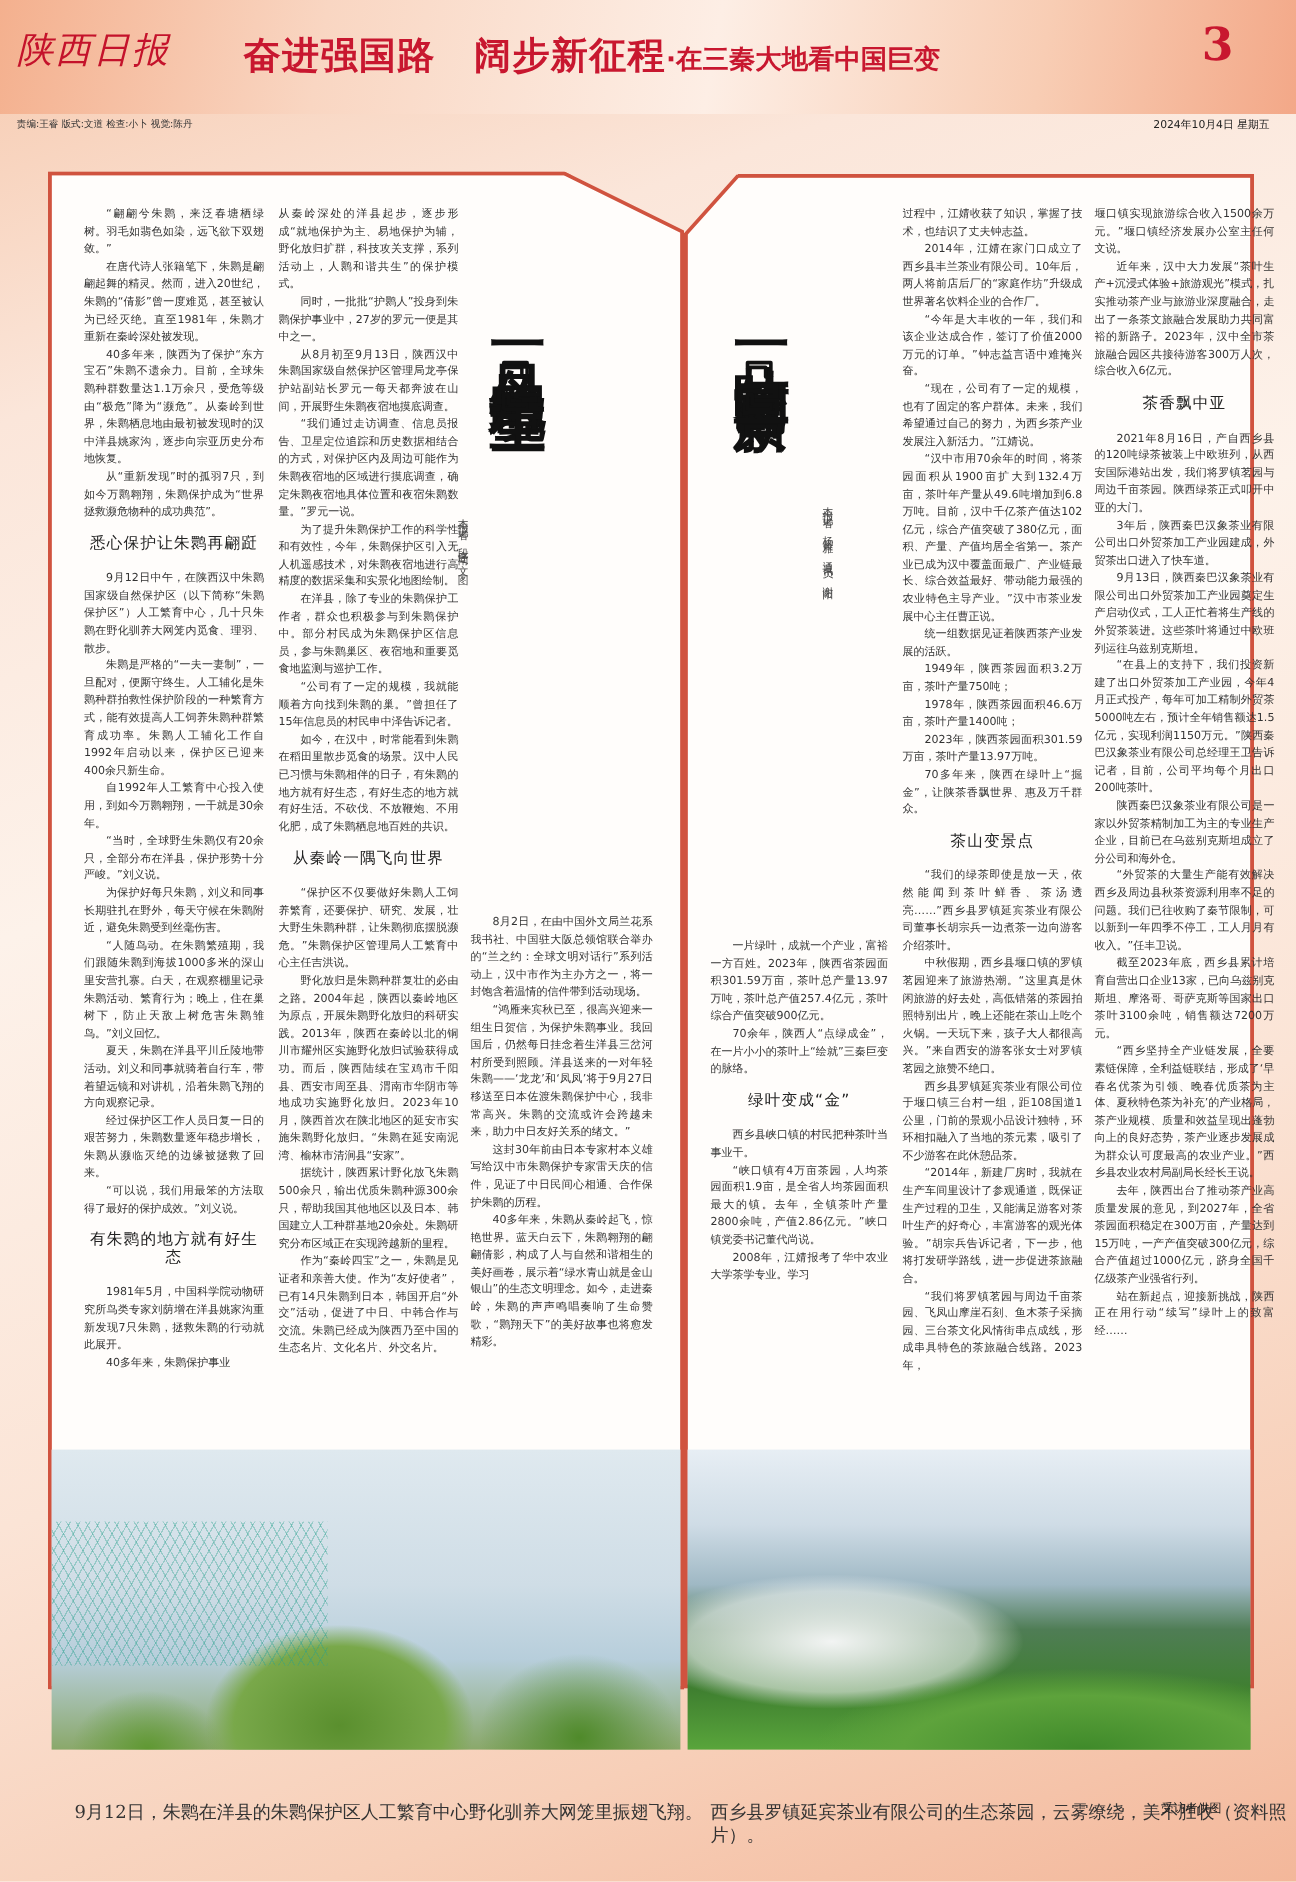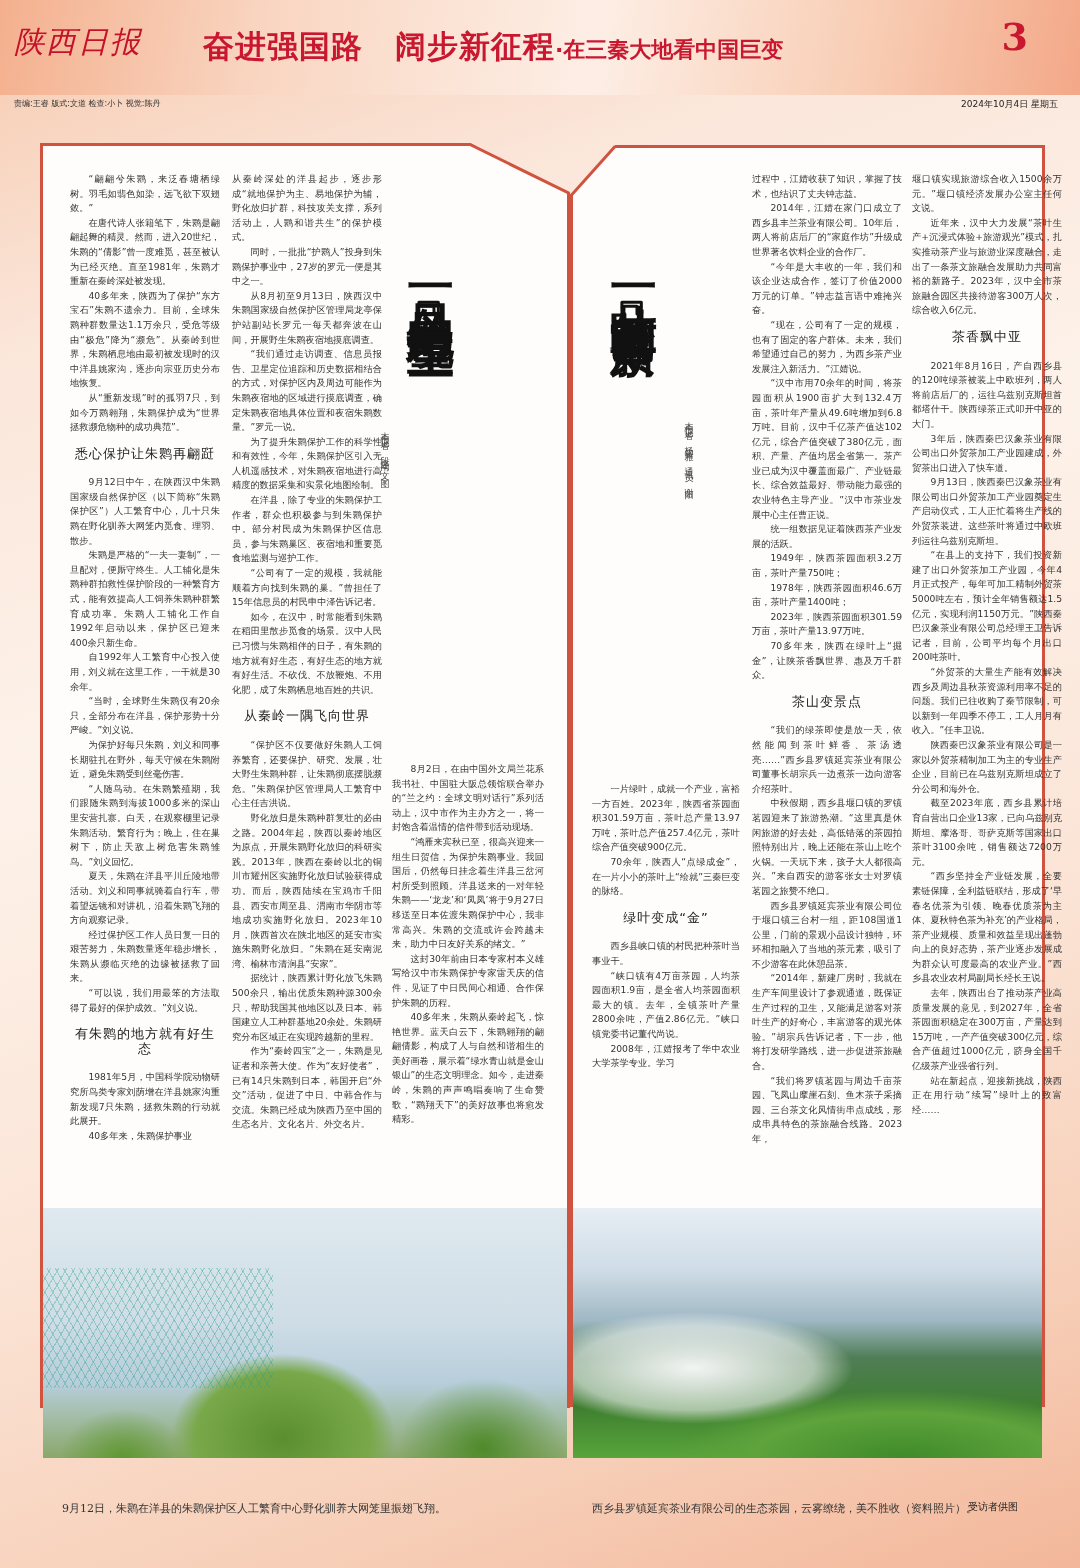--- a/index.html
+++ b/index.html
@@ -75,21 +75,21 @@
   .photo-right { left: 573px; top: 1208px; width: 469px; height: 250px;
     background:
       radial-gradient(ellipse 300px 90px at 330px 250px, #3f8a2a 0%, #5ea33c 50%, transparent 75%),
       radial-gradient(ellipse 200px 70px at 120px 160px, #f2f4f3 0%, rgba(240,243,242,0.6) 60%, transparent 80%),
       linear-gradient(180deg, #e7eef4 0%, #cfdce6 25%, #9fb8c4 45%, #4f7d55 60%, #3f7f30 80%, #59a53b 100%);
   }
   .net { position: absolute; left: 0; top: 60px; width: 230px; height: 120px;
     background: repeating-linear-gradient(60deg, rgba(40,160,140,0.35) 0 1px, transparent 1px 7px),
                 repeating-linear-gradient(-60deg, rgba(40,160,140,0.35) 0 1px, transparent 1px 7px);
   }
-  .caption { position: absolute; font-family: "DejaVu Serif", serif; font-size: 11px; color: #333; }
+  .caption { position: absolute; font-family: "DejaVu Serif", serif; font-size: 15px; color: #333; }
   .caption-credit { position: absolute; font-size: 10px; color: #222; }
 </style>
 </head>
 <body>
 
 <header class="masthead">
   <div class="logo">陕西日报</div>
   <div class="headline">
     <span>奋进强国路　阔步新征程</span><span class="sub">·在三秦大地看中国巨变</span>
   </div>
@@ -106,21 +106,21 @@
 <div class="col" style="left:70px; top:172px; width:150px; height:1030px;">
   <div>
     <p>“翩翩兮朱鹮，来泛春塘栖绿树。羽毛如翡色如染，远飞欲下双翅敛。”</p>
     <p>在唐代诗人张籍笔下，朱鹮是翩翩起舞的精灵。然而，进入20世纪，朱鹮的“倩影”曾一度难觅，甚至被认为已经灭绝。直至1981年，朱鹮才重新在秦岭深处被发现。</p>
     <p>40多年来，陕西为了保护“东方宝石”朱鹮不遗余力。目前，全球朱鹮种群数量达1.1万余只，受危等级由“极危”降为“濒危”。从秦岭到世界，朱鹮栖息地由最初被发现时的汉中洋县姚家沟，逐步向宗亚历史分布地恢复。</p>
     <p>从“重新发现”时的孤羽7只，到如今万鹮翱翔，朱鹮保护成为“世界拯救濒危物种的成功典范”。</p>
   </div>
   <h3>悉心保护让朱鹮再翩跹</h3>
   <p>9月12日中午，在陕西汉中朱鹮国家级自然保护区（以下简称“朱鹮保护区”）人工繁育中心，几十只朱鹮在野化驯养大网笼内觅食、理羽、散步。</p>
   <p>朱鹮是严格的“一夫一妻制”，一旦配对，便厮守终生。人工辅化是朱鹮种群拍救性保护阶段的一种繁育方式，能有效提高人工饲养朱鹮种群繁育成功率。朱鹮人工辅化工作自1992年启动以来，保护区已迎来400余只新生命。</p>
-  <p>自1992年人工繁育中心投入使用，刘义就在这里工作，一干就是30余年。</p>
+  <p>自1992年人工繁育中心投入使用，到如今万鹮翱翔，一干就是30余年。</p>
   <p>“当时，全球野生朱鹮仅有20余只，全部分布在洋县，保护形势十分严峻。”刘义说。</p>
   <p>为保护好每只朱鹮，刘义和同事长期驻扎在野外，每天守候在朱鹮附近，避免朱鹮受到丝毫伤害。</p>
   <p>“人随鸟动。在朱鹮繁殖期，我们跟随朱鹮到海拔1000多米的深山里安营扎寨。白天，在观察棚里记录朱鹮活动、繁育行为；晚上，住在巢树下，防止天敌上树危害朱鹮雏鸟。”刘义回忆。</p>
   <p>夏天，朱鹮在洋县平川丘陵地带活动。刘义和同事就骑着自行车，带着望远镜和对讲机，沿着朱鹮飞翔的方向观察记录。</p>
   <p>经过保护区工作人员日复一日的艰苦努力，朱鹮数量逐年稳步增长，朱鹮从濒临灭绝的边缘被拯救了回来。</p>
   <p>“可以说，我们用最笨的方法取得了最好的保护成效。”刘义说。</p>
   <h3>有朱鹮的地方就有好生态</h3>
   <p>1981年5月，中国科学院动物研究所鸟类专家刘荫增在洋县姚家沟重新发现7只朱鹮，拯救朱鹮的行动就此展开。</p>
   <p>40多年来，朱鹮保护事业</p>
 </div>
@@ -189,26 +189,26 @@
   <p>中秋假期，西乡县堰口镇的罗镇茗园迎来了旅游热潮。“这里真是休闲旅游的好去处，高低错落的茶园拍照特别出片，晚上还能在茶山上吃个火锅。一天玩下来，孩子大人都很高兴。”来自西安的游客张女士对罗镇茗园之旅赞不绝口。</p>
   <p>西乡县罗镇延宾茶业有限公司位于堰口镇三台村一组，距108国道1公里，门前的景观小品设计独特，环环相扣融入了当地的茶元素，吸引了不少游客在此休憩品茶。</p>
   <p>“2014年，新建厂房时，我就在生产车间里设计了参观通道，既保证生产过程的卫生，又能满足游客对茶叶生产的好奇心，丰富游客的观光体验。”胡宗兵告诉记者，下一步，他将打发研学路线，进一步促进茶旅融合。</p>
   <p>“我们将罗镇茗园与周边千亩茶园、飞凤山摩崖石刻、鱼木茶子采摘园、三台茶文化风情街串点成线，形成串具特色的茶旅融合线路。2023年，</p>
 </div>
 
 <div class="col" style="left:912px; top:172px; width:150px; height:1030px;">
   <p style="text-indent:0">堰口镇实现旅游综合收入1500余万元。”堰口镇经济发展办公室主任何文说。</p>
   <p>近年来，汉中大力发展“茶叶生产+沉浸式体验+旅游观光”模式，扎实推动茶产业与旅游业深度融合，走出了一条茶文旅融合发展助力共同富裕的新路子。2023年，汉中全市茶旅融合园区共接待游客300万人次，综合收入6亿元。</p>
   <h3>茶香飘中亚</h3>
-  <p>2021年8月16日，产自西乡县的120吨绿茶被装上中欧班列，两人将前店后厂的，运往乌兹别克斯坦首都塔什干。陕西绿茶正式叩开中亚的大门。</p>
+  <p>2021年8月16日，产自西乡县的120吨绿茶被装上中欧班列，从西安国际港站出发，我们将罗镇茗园与周边千亩茶园。陕西绿茶正式叩开中亚的大门。</p>
   <p>3年后，陕西秦巴汉象茶业有限公司出口外贸茶加工产业园建成，外贸茶出口进入了快车道。</p>
   <p>9月13日，陕西秦巴汉象茶业有限公司出口外贸茶加工产业园奠定生产启动仪式，工人正忙着将生产线的外贸茶装进。这些茶叶将通过中欧班列运往乌兹别克斯坦。</p>
   <p>“在县上的支持下，我们投资新建了出口外贸茶加工产业园，今年4月正式投产，每年可加工精制外贸茶5000吨左右，预计全年销售额达1.5亿元，实现利润1150万元。”陕西秦巴汉象茶业有限公司总经理王卫告诉记者，目前，公司平均每个月出口200吨茶叶。</p>
+  <p>陕西秦巴汉象茶业有限公司是一家以外贸茶精制加工为主的专业生产企业，目前已在乌兹别克斯坦成立了分公司和海外仓。</p>
   <p>“外贸茶的大量生产能有效解决西乡及周边县秋茶资源利用率不足的问题。我们已往收购了秦节限制，可以新到一年四季不停工，工人月月有收入。”任丰卫说。</p>
-  <p>陕西秦巴汉象茶业有限公司是一家以外贸茶精制加工为主的专业生产企业，目前已在乌兹别克斯坦成立了分公司和海外仓。</p>
   <p>截至2023年底，西乡县累计培育自营出口企业13家，已向乌兹别克斯坦、摩洛哥、哥萨克斯等国家出口茶叶3100余吨，销售额达7200万元。</p>
   <p>“西乡坚持全产业链发展，全要素链保障，全利益链联结，形成了‘早春名优茶为引领、晚春优质茶为主体、夏秋特色茶为补充’的产业格局，茶产业规模、质量和效益呈现出蓬勃向上的良好态势，茶产业逐步发展成为群众认可度最高的农业产业。”西乡县农业农村局副局长经长王说。</p>
   <p>去年，陕西出台了推动茶产业高质量发展的意见，到2027年，全省茶园面积稳定在300万亩，产量达到15万吨，一产产值突破300亿元，综合产值超过1000亿元，跻身全国千亿级茶产业强省行列。</p>
   <p>站在新起点，迎接新挑战，陕西正在用行动“续写”绿叶上的致富经……</p>
 </div>
 
 <div class="photo photo-right"></div>
 <div class="caption" style="left:592px; top:1501px;">西乡县罗镇延宾茶业有限公司的生态茶园，云雾缭绕，美不胜收（资料照片）。</div>
 <div class="caption-credit" style="left:968px; top:1500px;">受访者供图</div>
 

